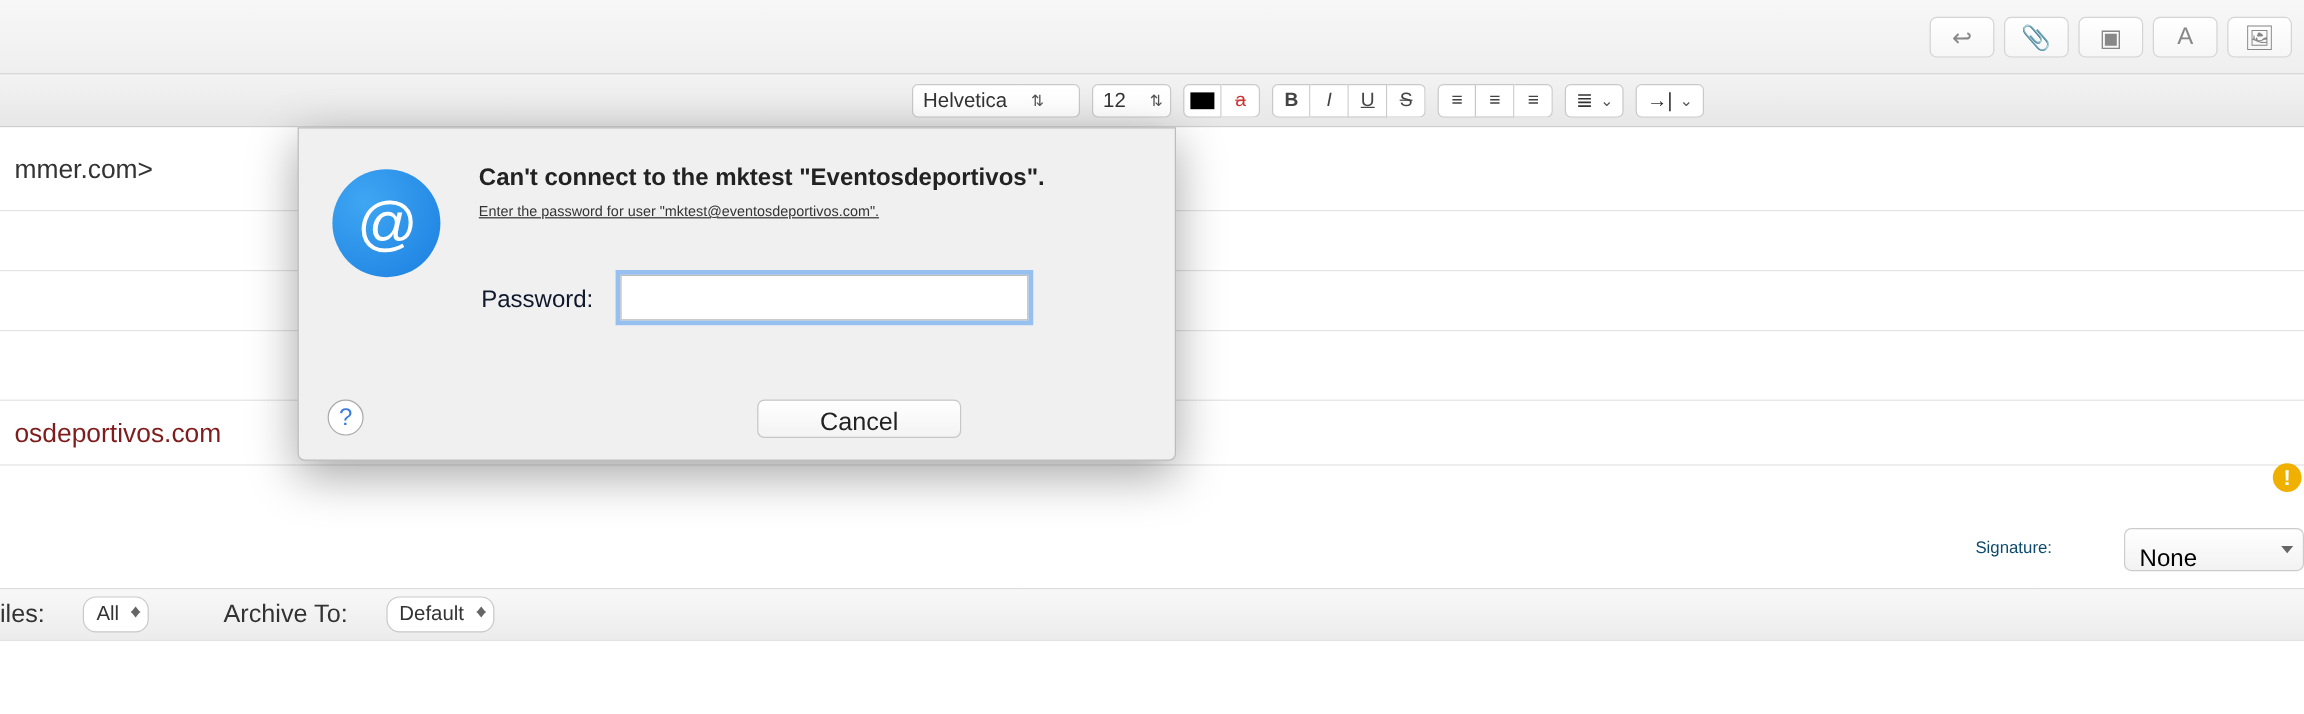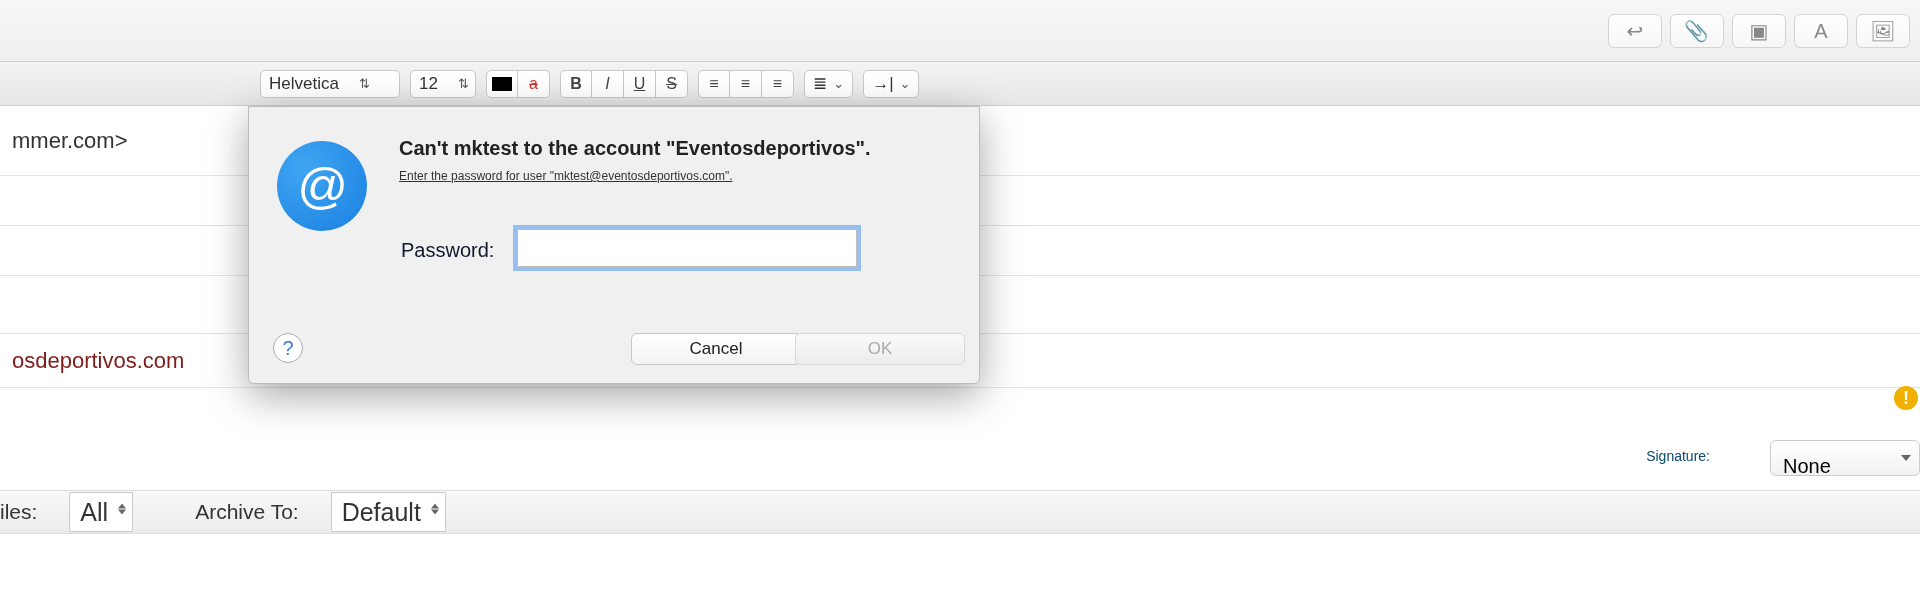--- a/index.html
+++ b/index.html
@@ -26,20 +26,21 @@
   }
 
   
   .formatbar {
     height: 44px;
     background: linear-gradient(#f3f3f3, #e7e7e7);
     border-bottom: 1px solid #cfcfcf;
     display: flex; align-items: center;
     padding-left: 260px;
     gap: 10px;
+    justify-content: center;
   }
   .pill {
     height: 28px;
     background: #fff;
     border: 1px solid #c9c9c9;
     border-radius: 5px;
     display: flex; align-items: center;
     padding: 0 8px;
     font-size: 17px;
     color: #333;
@@ -95,22 +96,22 @@
   .rules-row {
     position:absolute; left:0; top: 384px; right:0;
     height: 44px; display:flex; align-items:center; gap:32px;
     padding-left: 0px;
     background: linear-gradient(#f8f8f8, #ececec);
     border-top: 1px solid #ddd;
     border-bottom: 1px solid #ddd;
     font-size: 21px; color:#333;
   }
   .dd {
-    height: 40px; background:#fff; border:1px solid #c9c9c9; border-radius:1px;
-    display:flex; align-items:center; padding:0 24px 0 10px; position:relative; font-size:25px;
+    height: 30px; background:#fff; border:1px solid #c9c9c9; border-radius:11px;
+    display:flex; align-items:center; padding:0 24px 0 10px; position:relative; font-size:17px;
   }
   .dd::after {
     content:""; position:absolute; right:6px; top:50%;
     width:0;height:0;border-left:4px solid transparent;border-right:4px solid transparent;
     border-top:5px solid #666; transform: translateY(-50%);
   }
   .dd::before {
     content:""; position:absolute; right:6px; top:35%;
     width:0;height:0;border-left:4px solid transparent;border-right:4px solid transparent;
     border-bottom:5px solid #666; transform: translateY(-50%);
@@ -164,22 +165,22 @@
     position:absolute; left: 24px; bottom: 20px;
     width: 30px; height: 30px; border-radius:50%;
     border: 1.5px solid #aaa; color:#3a7cd8;
     display:flex; align-items:center; justify-content:center;
     font-size: 20px; background:#fff;
   }
   .dialog .btn {
     position:absolute; bottom: 18px;
     width: 170px; height: 32px;
     border-radius: 6px;
-    display:flex; align-items:center; justify-content:center;
-    font-size: 17px;
+    display:flex; align-items:flex-end; justify-content:center;
+    font-size: 21px;
   }
   .dialog .btn.cancel {
     left: 382px;
     background: linear-gradient(#ffffff,#f3f3f3);
     border:1px solid #c7c7c7; color:#222;
   }
   .dialog .btn.ok {
     left: 546px;
     background: linear-gradient(#fafafa,#ececec);
     border:1px solid #d8d8d8; color:#aaa;
@@ -275,26 +276,23 @@
     <div class="dd">
         <span>Default</span>
       </div>
   </div>
 </div>
 
 <div class="dialog">
   <div class="icon">
       <span>@</span>
     </div>
-  <div class="title">Can't mktest to the account "Eventosdeportivos".</div>
+  <div class="title">Can't connect to the mktest "Eventosdeportivos".</div>
   <div class="subtitle">Enter the password for user "mktest@eventosdeportivos.com".</div>
   <div class="pw-label">Password:</div>
   <input class="pw-input" type="password" style="">
   <div class="help">
       <span>?</span>
     </div>
   <div class="btn cancel">
       <span>Cancel</span>
     </div>
-  <div class="btn ok">
-      <span>OK</span>
-    </div>
 </div>
 
 </body></html>

